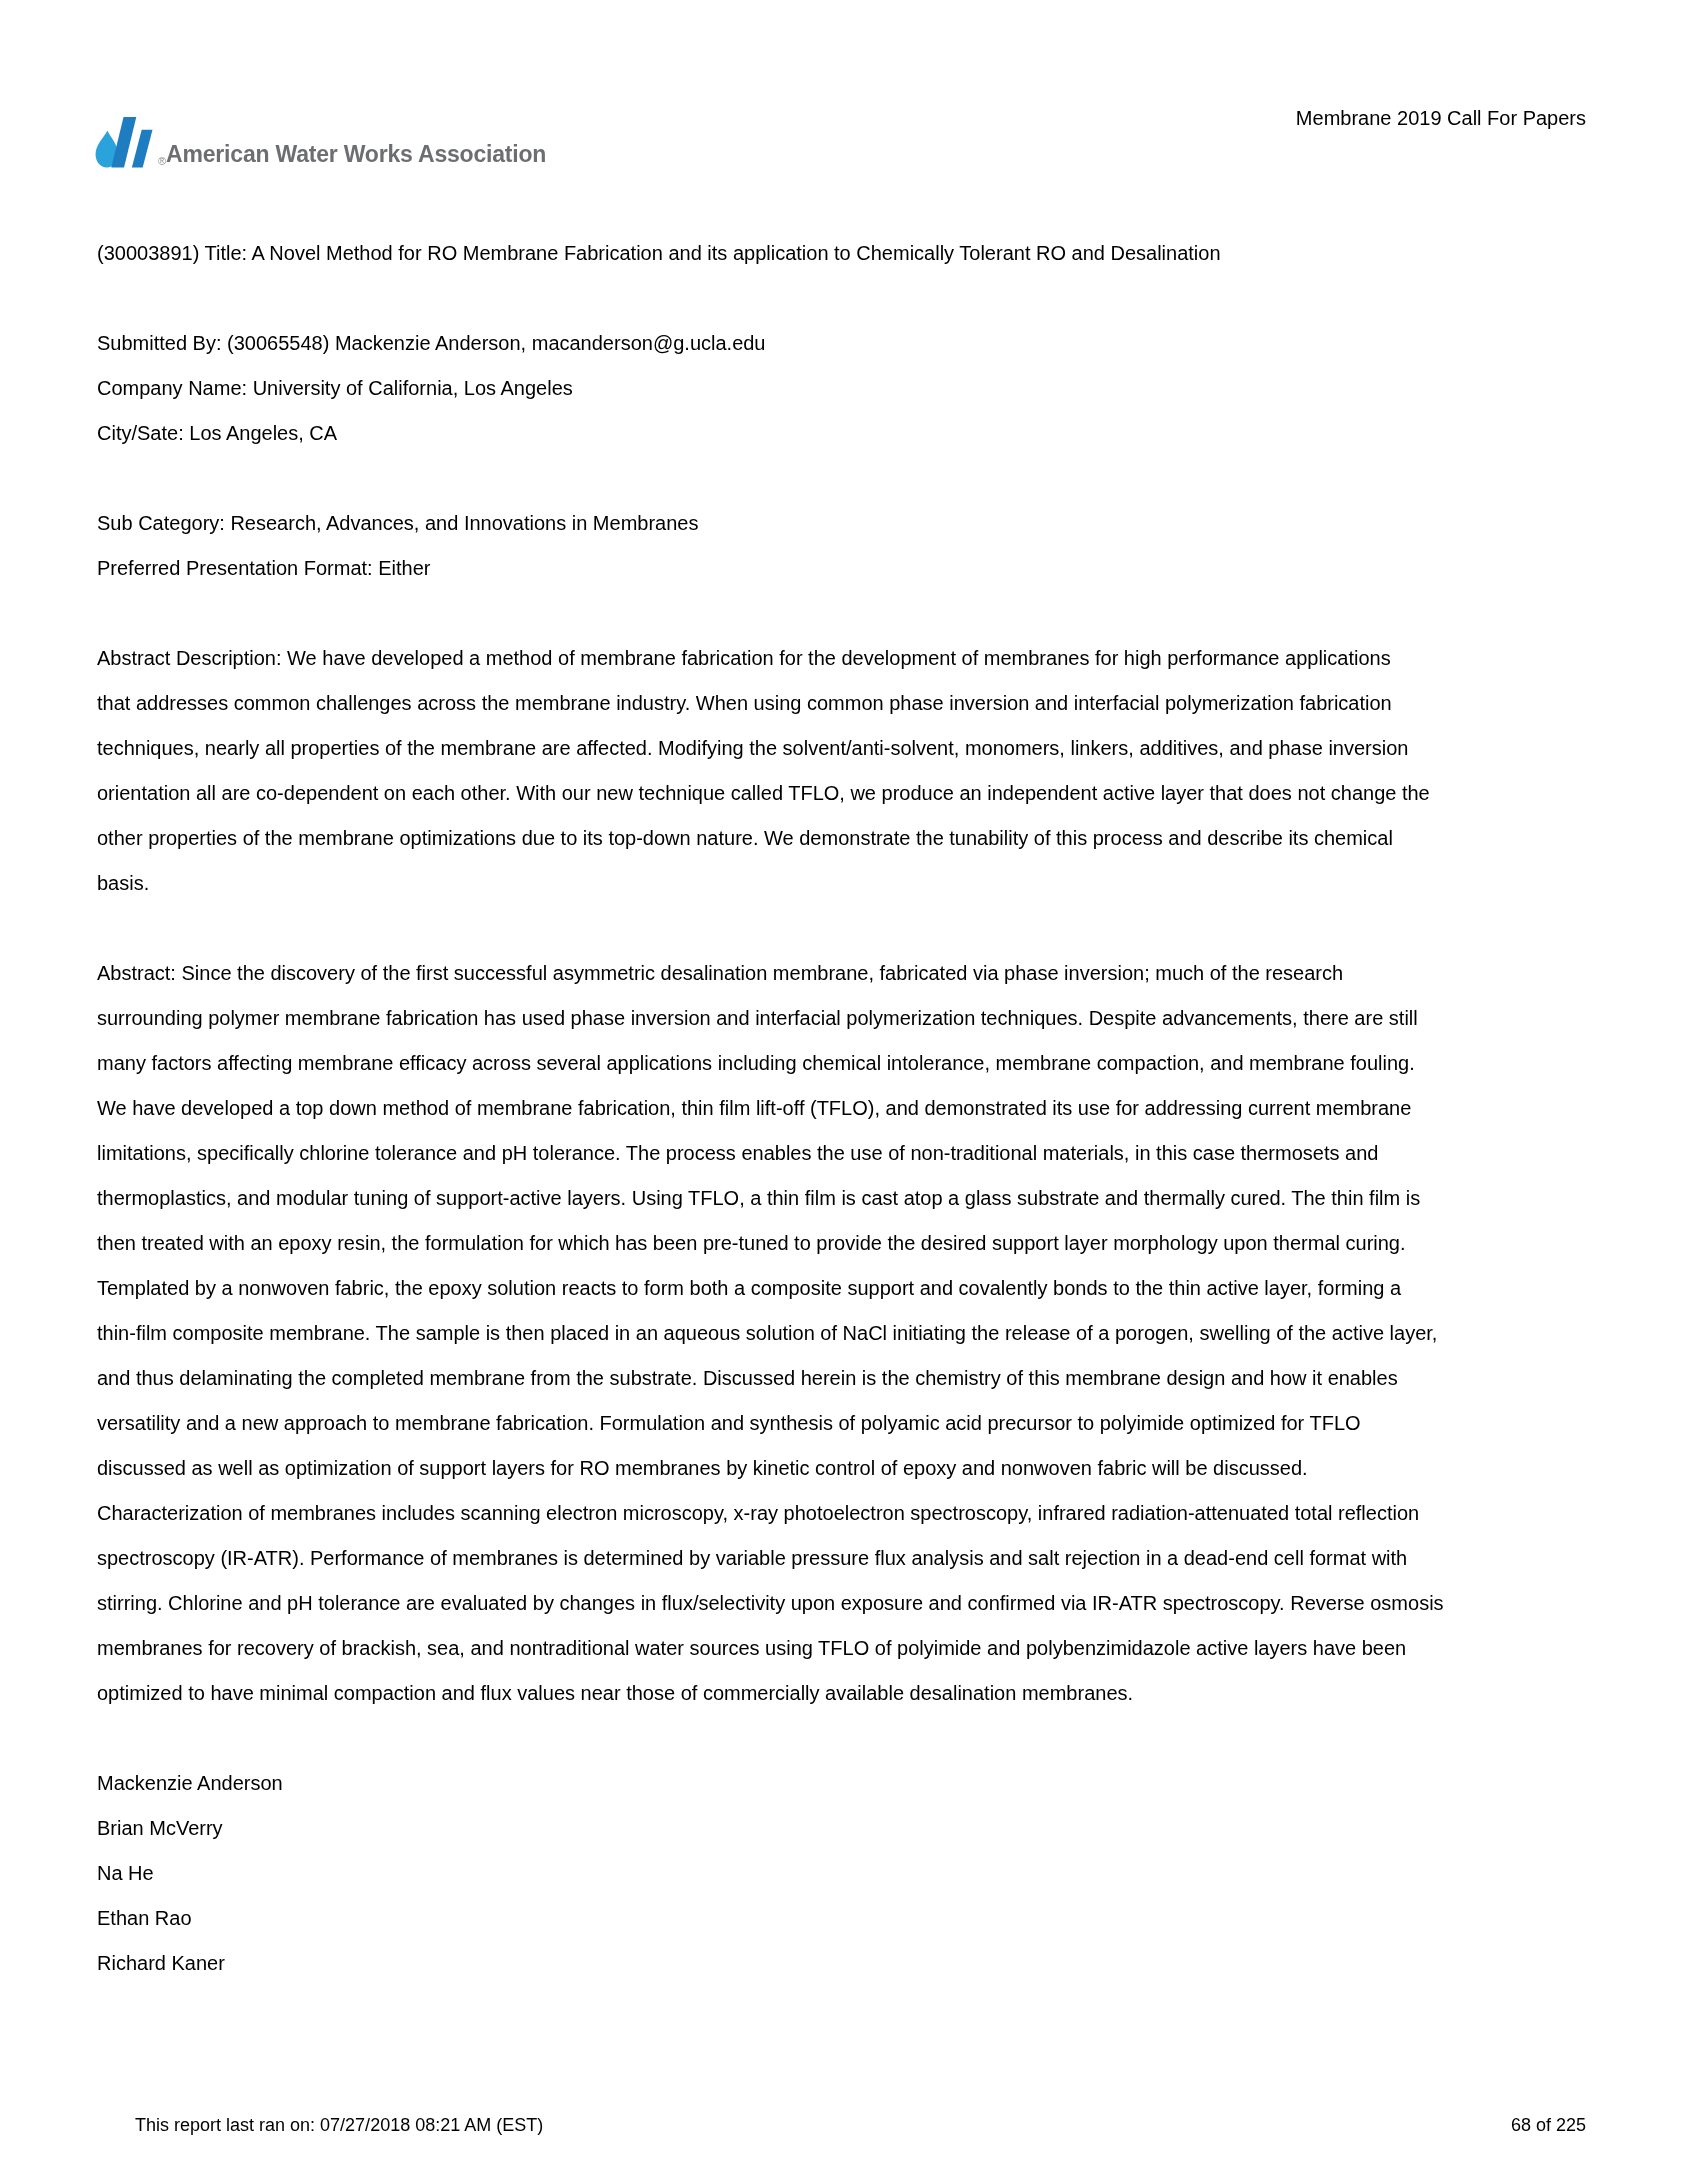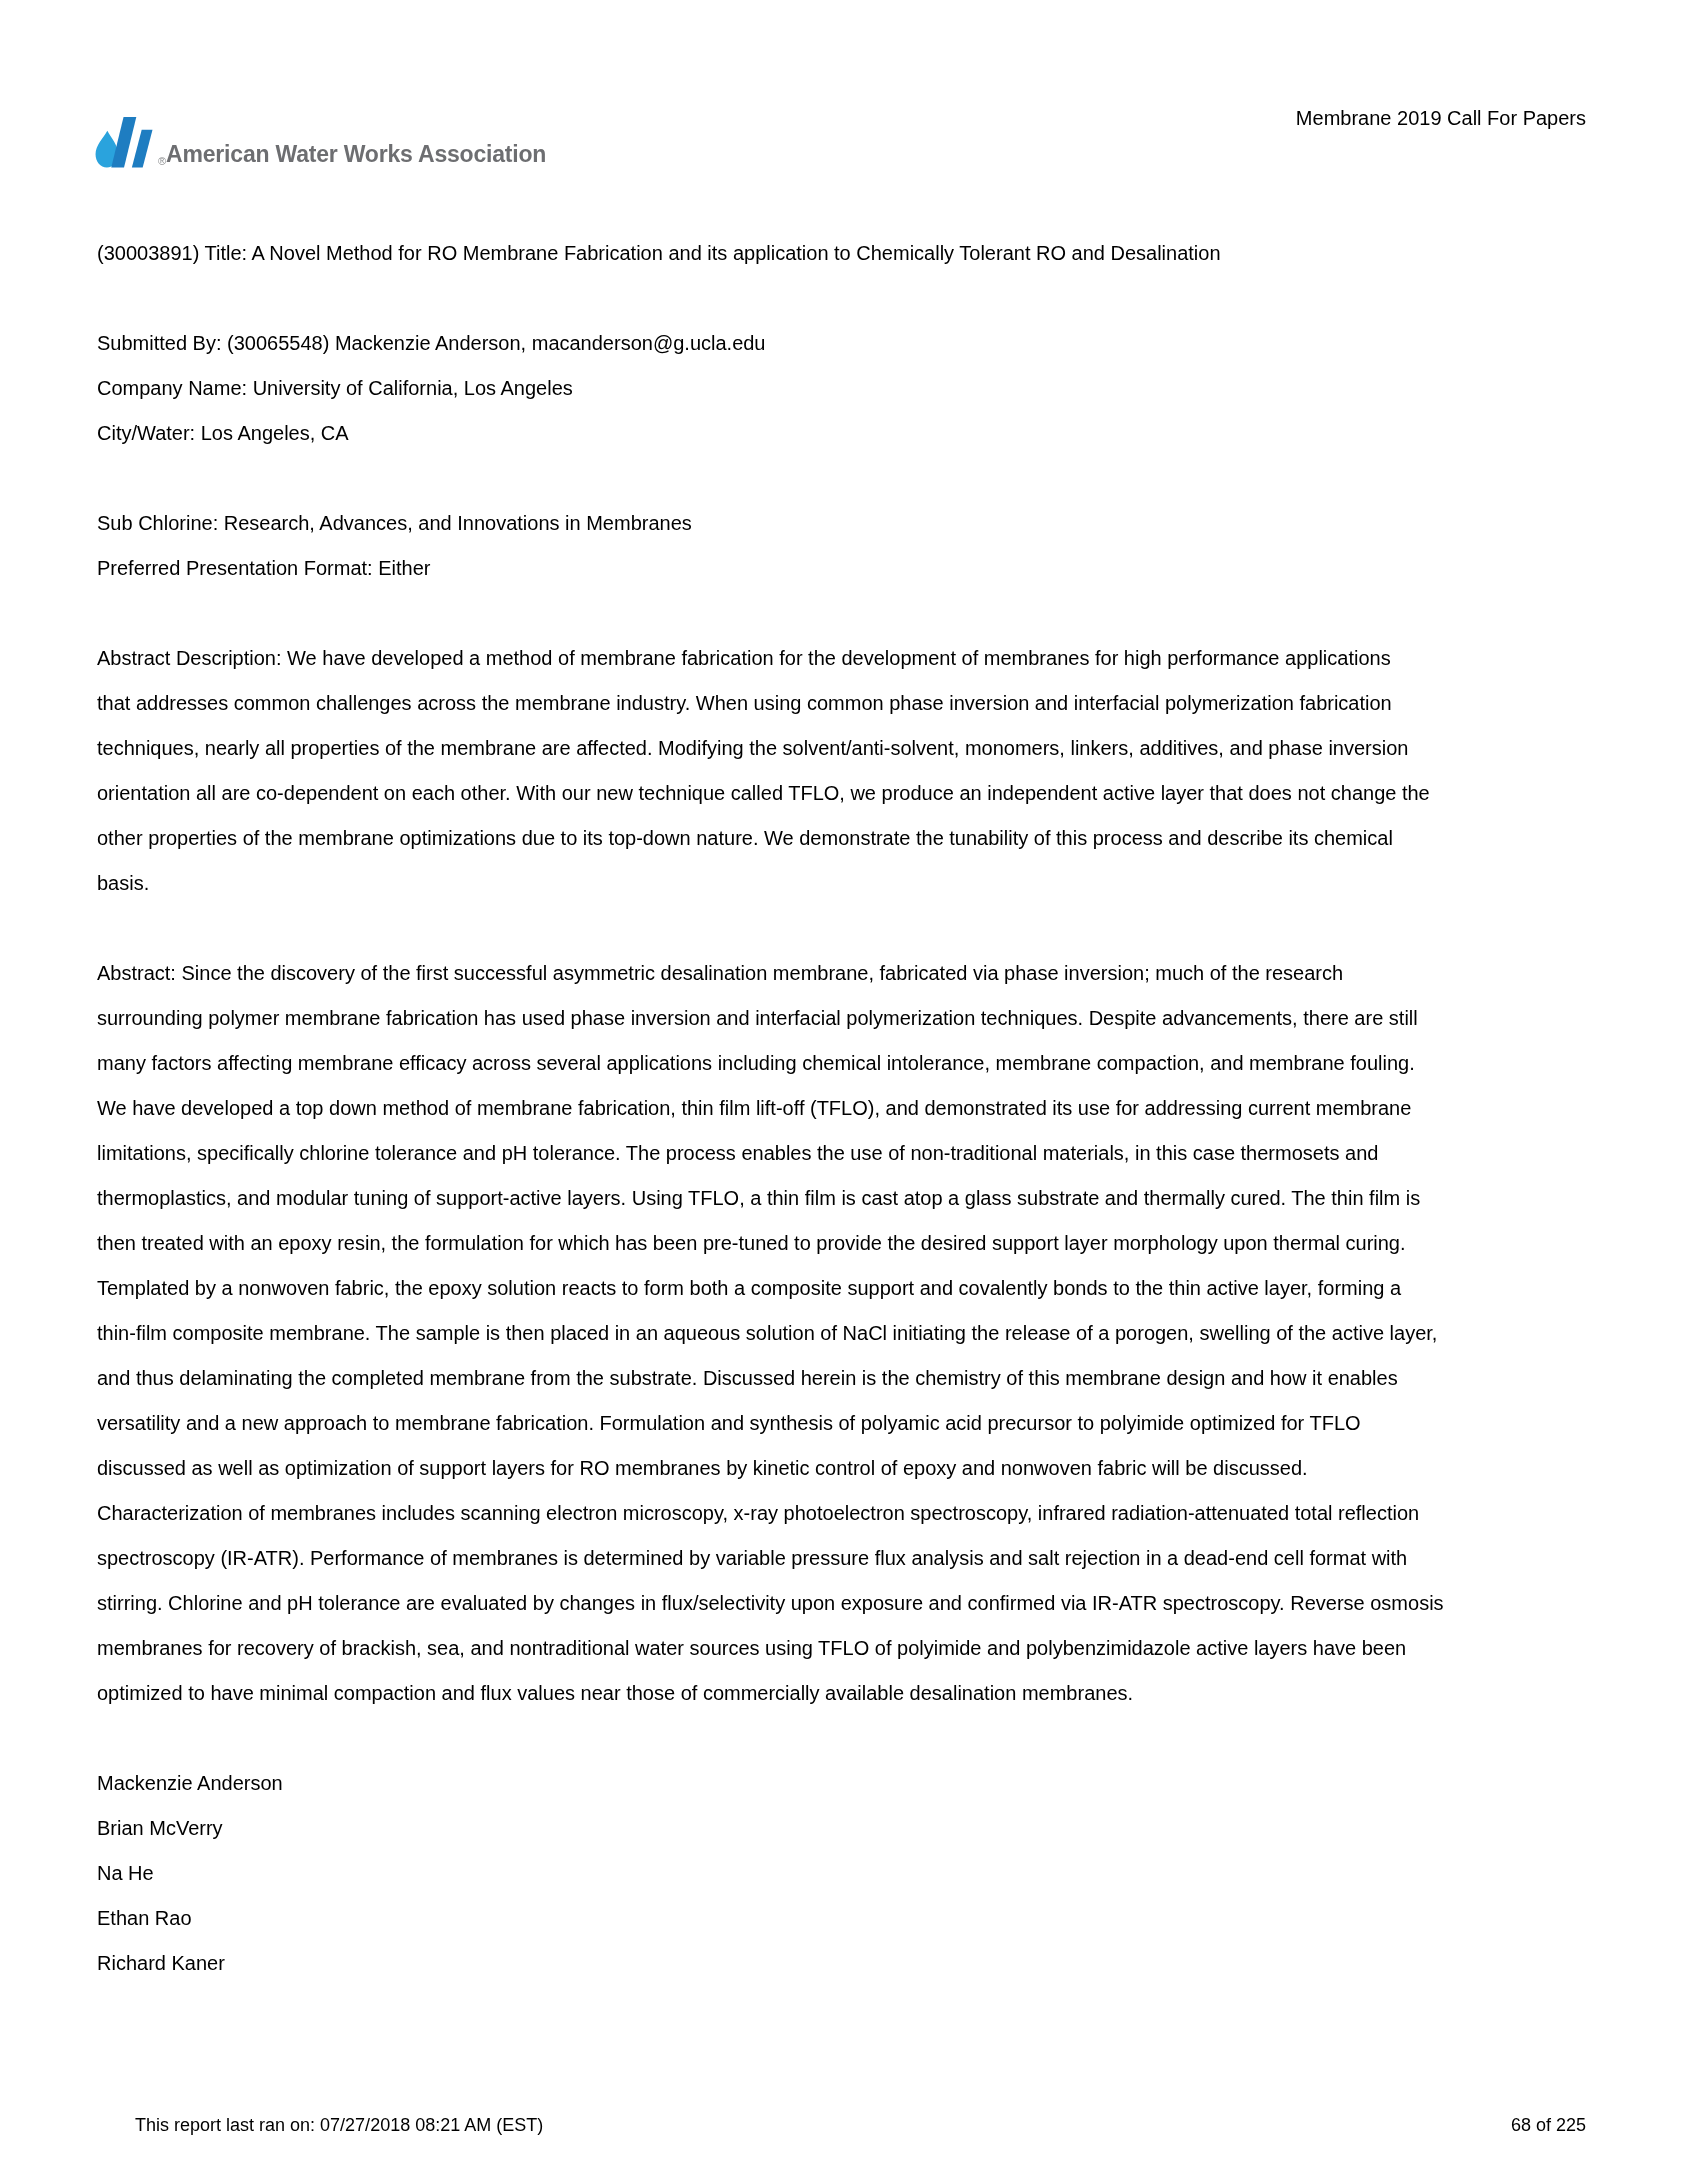--- a/index.html
+++ b/index.html
@@ -94,25 +94,25 @@
 
   <div class="report-title">Membrane 2019 Call For Papers</div>
 
   <div class="content">
 
     <div class="block line">(30003891) Title: A Novel Method for RO Membrane Fabrication and its application to Chemically Tolerant RO and Desalination</div>
 
     <div class="block">
       <div class="line"><span>Submitted By:</span> <span>(30065548) Mackenzie Anderson, macanderson@g.ucla.edu</span></div>
       <div class="line"><span>Company Name:</span> <span>University of California, Los Angeles</span></div>
-      <div class="line"><span>City/Water:</span> <span>Los Angeles, CA</span></div>
+      <div class="line"><span>City/Sate:</span> <span>Los Angeles, CA</span></div>
     </div>
 
     <div class="block">
-      <div class="line"><span>Sub Chlorine:</span> <span>Research, Advances, and Innovations in Membranes</span></div>
+      <div class="line"><span>Sub Category:</span> <span>Research, Advances, and Innovations in Membranes</span></div>
       <div class="line"><span>Preferred Presentation Format:</span> <span>Either</span></div>
     </div>
 
     <div class="block">
       <span>Abstract Description:</span> <span class="para-lines">We have developed a method of membrane fabrication for the development of membranes for high performance applications
 that addresses common challenges across the membrane industry. When using common phase inversion and interfacial polymerization fabrication
 techniques, nearly all properties of the membrane are affected. Modifying the solvent/anti-solvent, monomers, linkers, additives, and phase inversion
 orientation all are co-dependent on each other. With our new technique called TFLO, we produce an independent active layer that does not change the
 other properties of the membrane optimizations due to its top-down nature. We demonstrate the tunability of this process and describe its chemical
 basis.</span>

